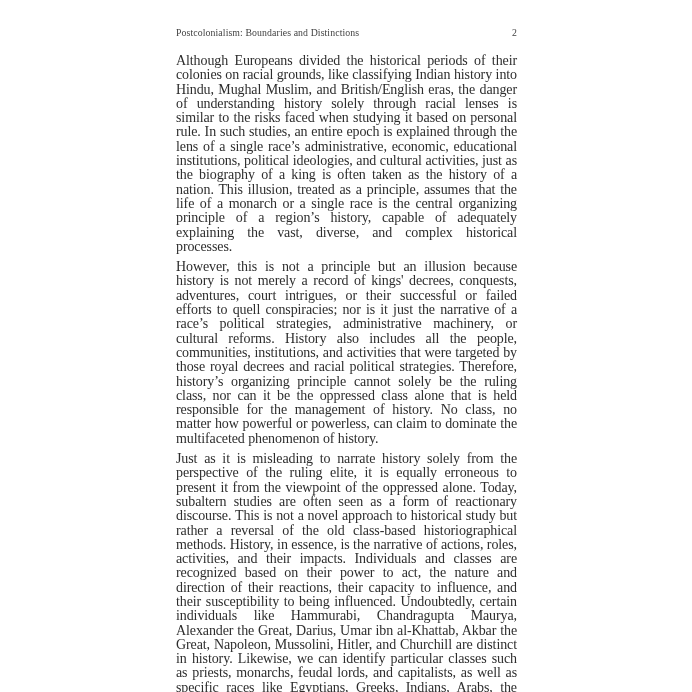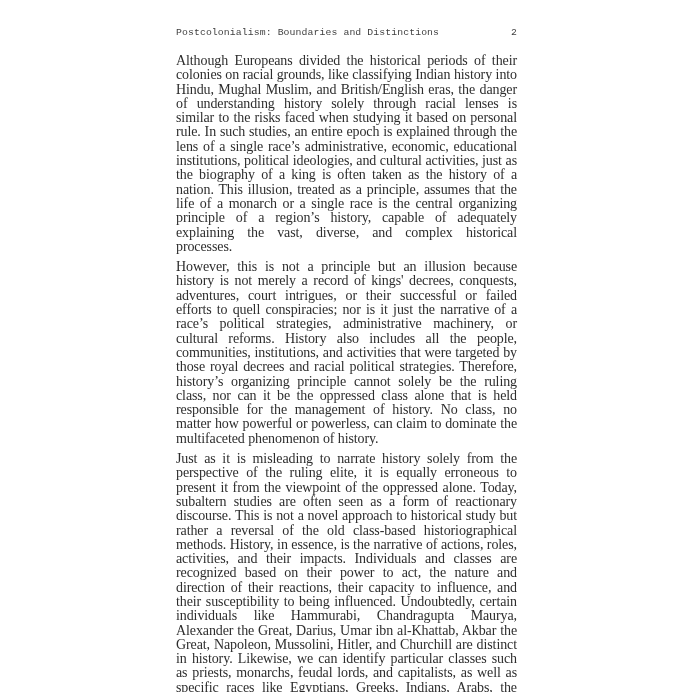--- a/index.html
+++ b/index.html
@@ -18,21 +18,21 @@
     background: #ffffff;
   }
   .page-header {
     position: absolute;
     left: 176px;
     top: 27px;
     width: 341px;
     display: flex;
     justify-content: space-between;
     align-items: baseline;
-    font-family: Liberation Mono, monospace;
+    font-family: Liberation Serif, serif;
     font-size: 9.8px;
     letter-spacing: 0.1px;
     color: #3f3f3f;
   }
   .page-body {
     position: absolute;
     left: 176px;
     top: 54px;
     width: 341px;
     font-family: "Liberation Serif", serif;

